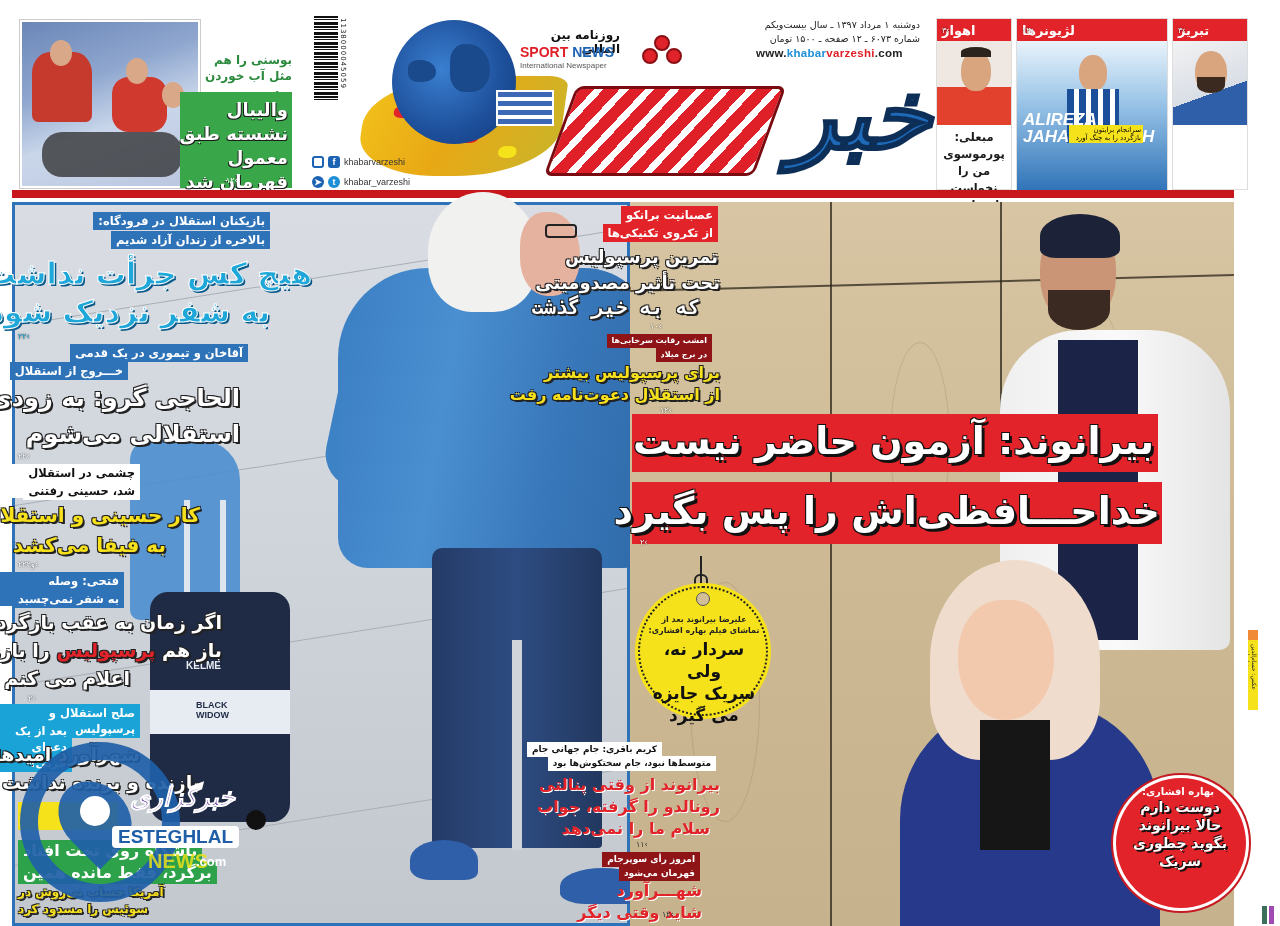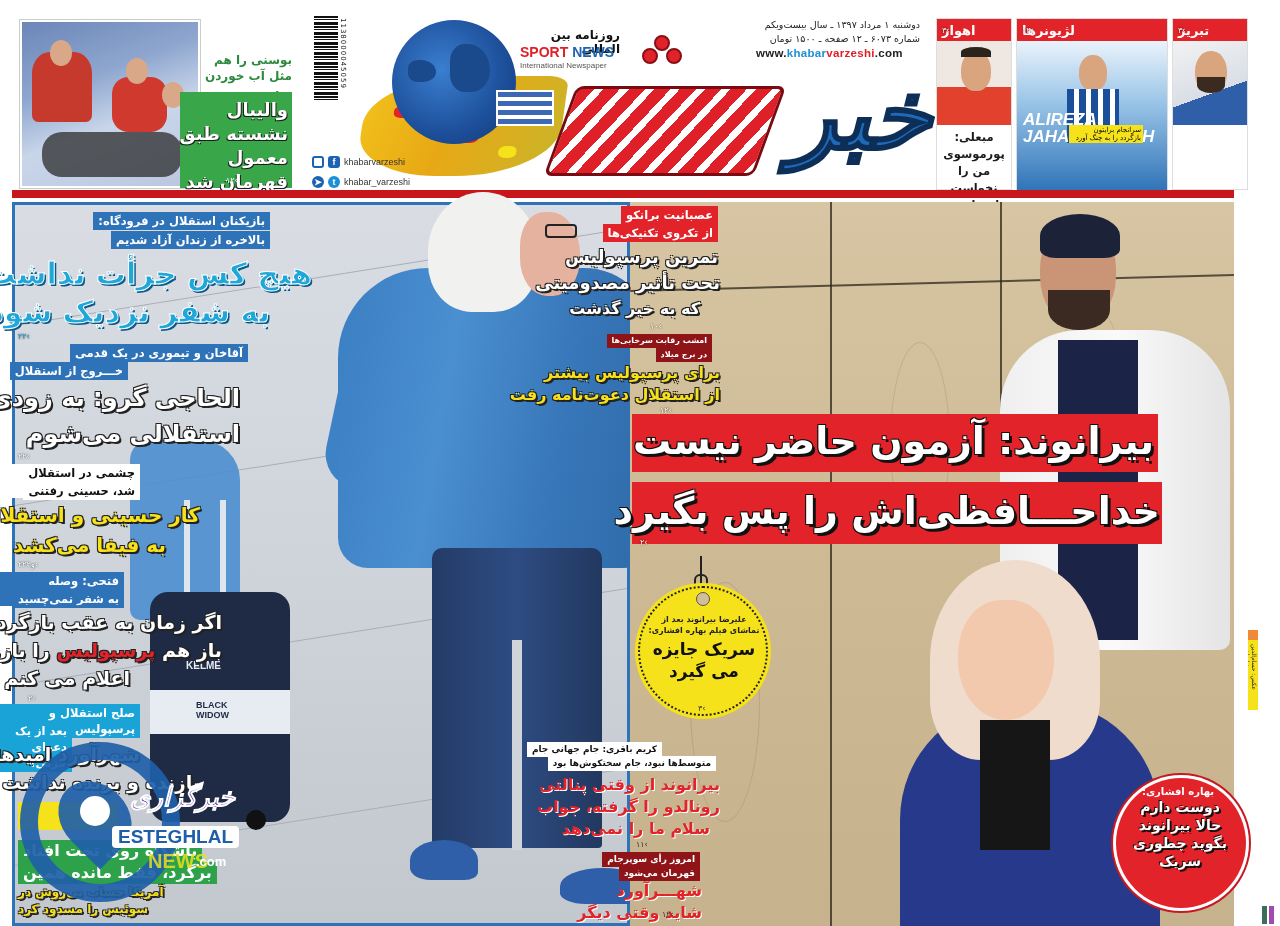--- a/index.html
+++ b/index.html
@@ -372,21 +372,21 @@
 
 <div class="abs woman-coat"></div>
 <div class="abs woman-scarf"></div>
 <div class="abs woman-face"></div>
 <div class="abs woman-top"></div>
 
 <span class="tag red rtl" style="right:562px;top:206px;">عصبانیت برانکو</span>
 <span class="tag red rtl" style="right:562px;top:224px;">از تکروی تکنیکی‌ها</span>
 <div class="hl white" style="right:562px;top:244px;font-size:18px;line-height:26px;white-space:nowrap;">تمرین پرسپولیس</div>
 <div class="hl white" style="right:560px;top:270px;font-size:18px;line-height:26px;white-space:nowrap;">تحت تأثیر مصدومیتی</div>
-<div class="hl white" style="right:580px;top:296px;font-size:16px;line-height:26px;white-space:nowrap;">که به خیر گذشت</div>
+<div class="hl white" style="right:580px;top:296px;font-size:20px;line-height:26px;white-space:nowrap;font-family:Liberation Mono, monospace;">که به خیر گذشت</div>
 <span class="pg" style="left:650px;top:322px;">۱۰‹</span>
 
 <span class="tag maroon rtl" style="right:568px;top:334px;">امشب رقابت سرخابی‌ها</span>
 <span class="tag maroon rtl" style="right:568px;top:348px;">در برج میلاد</span>
 <div class="hl yellow" style="right:560px;top:362px;font-size:16px;line-height:22px;white-space:nowrap;">برای پرسپولیس بیشتر</div>
 <div class="hl yellow" style="right:560px;top:384px;font-size:16px;line-height:22px;white-space:nowrap;">از استقلال دعوت‌نامه رفت</div>
 <span class="pg" style="left:660px;top:406px;">۱۲‹</span>
 
 <div class="red-band" style="left:632px;top:414px;width:526px;height:58px;"></div>
 <div class="red-band" style="left:632px;top:482px;width:530px;height:62px;"></div>
@@ -396,20 +396,21 @@
 
 <div class="abs tag-string"></div>
 <div class="abs tag-hook"></div>
 <div class="abs yellow-disc"></div>
 <div class="abs disc-hole"></div>
 <div class="abs disc-kicker">
   <div>علیرضا بیرانوند بعد از</div>
   <div>تماشای فیلم بهاره افشاری:</div>
 </div>
 <div class="abs disc-title">
+  <div>سردار نه، ولی</div>
   <div>سریک جایزه</div>
   <div>می گیرد</div>
 </div>
 <span class="pg dark" style="left:698px;top:704px;">۳‹</span>
 
 <span class="tag white rtl" style="right:618px;top:742px;font-size:9px;line-height:13px;">کریم باقری: جام جهانی جام</span>
 <span class="tag white rtl" style="right:564px;top:756px;font-size:9px;line-height:13px;">متوسط‌ها نبود، جام سختکوش‌ها بود</span>
 <div class="hl" style="right:560px;top:774px;font-size:16px;line-height:22px;color:#e2232a;white-space:nowrap;text-shadow:1px 1px 0 #fff;">بیرانوند از وقتی پنالتی</div>
 <div class="hl" style="right:560px;top:796px;font-size:16px;line-height:22px;color:#e2232a;white-space:nowrap;text-shadow:1px 1px 0 #fff;">رونالدو را گرفته، جواب</div>
 <div class="hl" style="right:570px;top:818px;font-size:16px;line-height:22px;color:#e2232a;white-space:nowrap;text-shadow:1px 1px 0 #fff;">سلام ما را نمی‌دهد</div>

